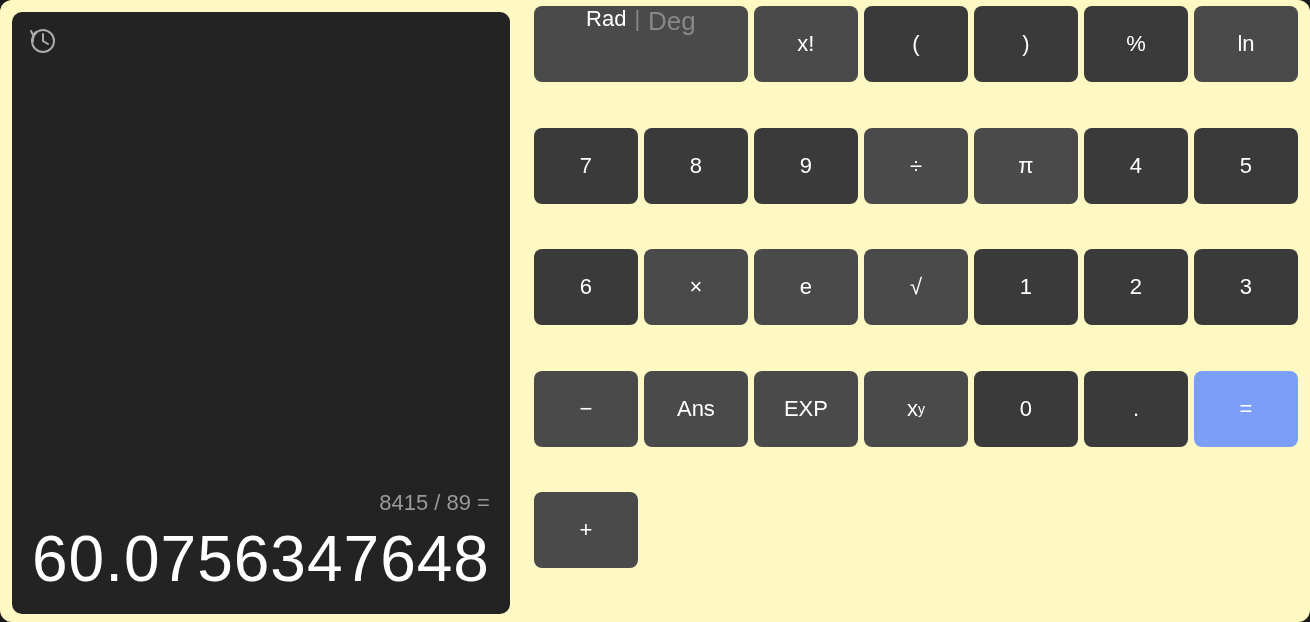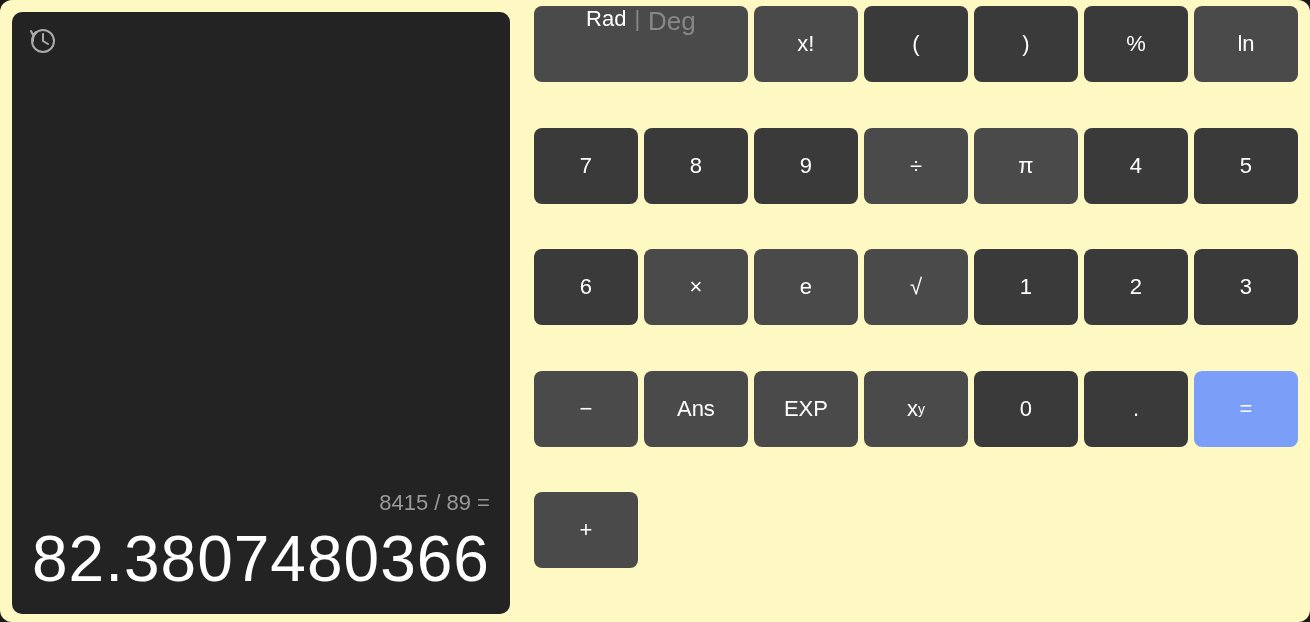--- a/index.html
+++ b/index.html
@@ -113,21 +113,21 @@
     <span class="history-icon">
       
       <svg width="30" height="30" viewBox="0 0 30 30" fill="none" xmlns="http://www.w3.org/2000/svg">
         <circle cx="15" cy="15" r="11" stroke="#aaa" stroke-width="2" fill="none"></circle>
         <polyline points="15,8 15,15 20,18" stroke="#aaa" stroke-width="2" stroke-linecap="round" fill="none"></polyline>
         <path d="M5 15 A10 10 0 0 1 8 7" stroke="#aaa" stroke-width="2" stroke-linecap="round" fill="none"></path>
         <polyline points="3,5 5,9 8,6" stroke="#aaa" stroke-width="2" stroke-linecap="round" stroke-linejoin="round" fill="none"></polyline>
       </svg>
     </span>
     <div class="expression">8415 / 89 =</div>
-    <div class="result">82.3807480366</div>
+    <div class="result">60.0756347648</div>
   </div>
 
   <div class="buttons">
 
     <div class="btn btn-rad-deg" style="grid-column: span 2;">
       <span class="rad-text">Rad</span>
       <span class="divider">|</span>
       <span class="deg-text">Deg</span>
     </div>
     <button class="btn">x!</button>

